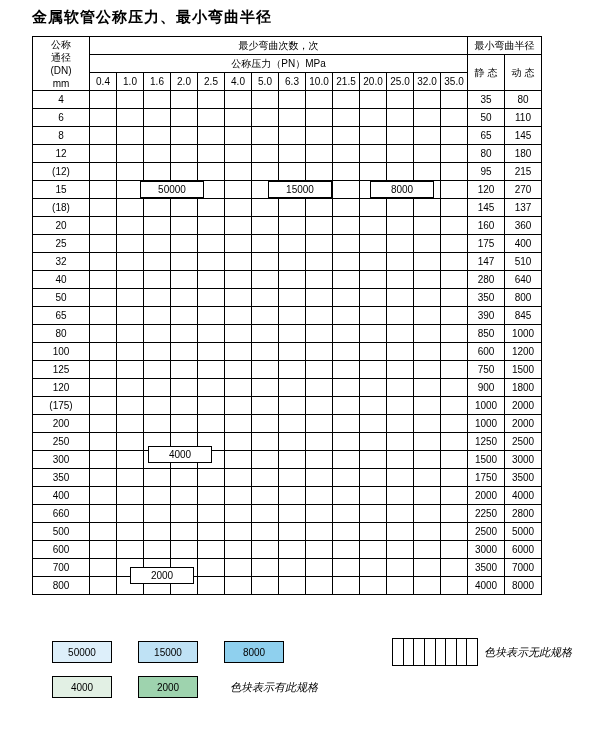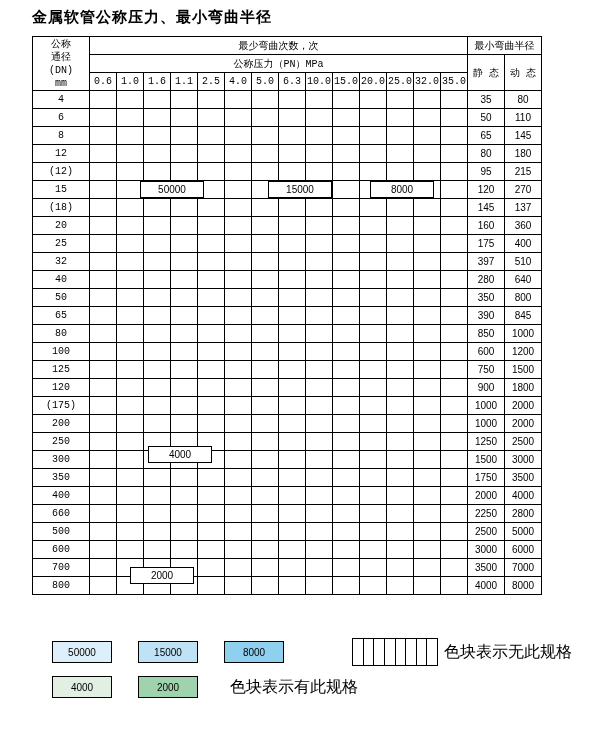--- a/index.html
+++ b/index.html
@@ -25,21 +25,21 @@
   table.main td,table.main th{
     border:1px solid #000;
     font-size:10px;
     text-align:center;
     vertical-align:middle;
     padding:0;
     height:17px;
     font-weight:normal;
     background:#fff;
   }
-  .hdr{background:#e8f4fb;font-family:Liberation Mono, monospace;}
+  .hdr{background:#e8f4fb;}
   .hdr-dn{width:56px;}
   .cellw{width:26px;}
   .rcol{width:36px;margin-left:23px;}
 
   .dnlabel{font-size:10px;line-height:13px;}
 
   
   .c50000{background:#ddeffa;}
   .c15000{background:#bfe2f5;}
   .c8000 {background:#8fd0ee;}
@@ -55,21 +55,21 @@
   }
 
   
   .legend{position:absolute;left:52px;top:638px;width:520px;}
   .lgrow{display:flex;align-items:center;margin-bottom:10px;}
   .lgbox{
     width:58px;height:20px;border:1px solid #000;
     font-size:10px;display:flex;align-items:center;justify-content:center;
     margin-right:26px;background:#fff;
   }
-  .lgtext{font-size:16px;margin-left:6px;}
+  .lgtext{font-size:11px;margin-left:6px;font-style:italic;}
   .swatchgrid{
     width:84px;height:26px;border:1px solid #000;
     display:flex;background:#fff;
   }
   .swatchgrid i{flex:1;border-right:1px solid #000;}
   .swatchgrid i:last-child{border-right:none;}
 </style>
 </head>
 <body>
 
@@ -88,30 +88,30 @@
         </th>
         <th class="hdr" colspan="14">最少弯曲次数，次</th>
         <th class="hdr" colspan="2">最小弯曲半径</th>
       </tr>
       <tr>
         <th class="hdr" colspan="14">公称压力（PN）MPa</th>
         <th class="hdr rcol" rowspan="2">静 态</th>
         <th class="hdr rcol" rowspan="2">动 态</th>
       </tr>
       <tr id="pressure-cols-row">
-          <th class="hdr cellw">0.6</th>
+          <th class="hdr cellw">0.4</th>
           <th class="hdr cellw">1.0</th>
           <th class="hdr cellw">1.6</th>
-          <th class="hdr cellw">1.1</th>
+          <th class="hdr cellw">2.0</th>
           <th class="hdr cellw">2.5</th>
           <th class="hdr cellw">4.0</th>
           <th class="hdr cellw">5.0</th>
           <th class="hdr cellw">6.3</th>
           <th class="hdr cellw">10.0</th>
-          <th class="hdr cellw">15.0</th>
+          <th class="hdr cellw">21.5</th>
           <th class="hdr cellw">20.0</th>
           <th class="hdr cellw">25.0</th>
           <th class="hdr cellw">32.0</th>
           <th class="hdr cellw">35.0</th>
         </tr>
     </thead>
     <tbody id="table-body">
         <tr>
           <td class="hdr hdr-dn">4</td>
           <td class="cellw c50000"></td>
@@ -292,21 +292,21 @@
           <td class="cellw c50000"></td>
           <td class="cellw c15000"></td>
           <td class="cellw c15000"></td>
           <td class="cellw c15000"></td>
           <td class="cellw"></td>
           <td class="cellw"></td>
           <td class="cellw"></td>
           <td class="cellw"></td>
           <td class="cellw"></td>
           <td class="cellw"></td>
-          <td class="rcol">397</td>
+          <td class="rcol">147</td>
           <td class="rcol">510</td>
         </tr>
         <tr>
           <td class="hdr hdr-dn">40</td>
           <td class="cellw c50000"></td>
           <td class="cellw c50000"></td>
           <td class="cellw c50000"></td>
           <td class="cellw c50000"></td>
           <td class="cellw c50000"></td>
           <td class="cellw c15000"></td>

